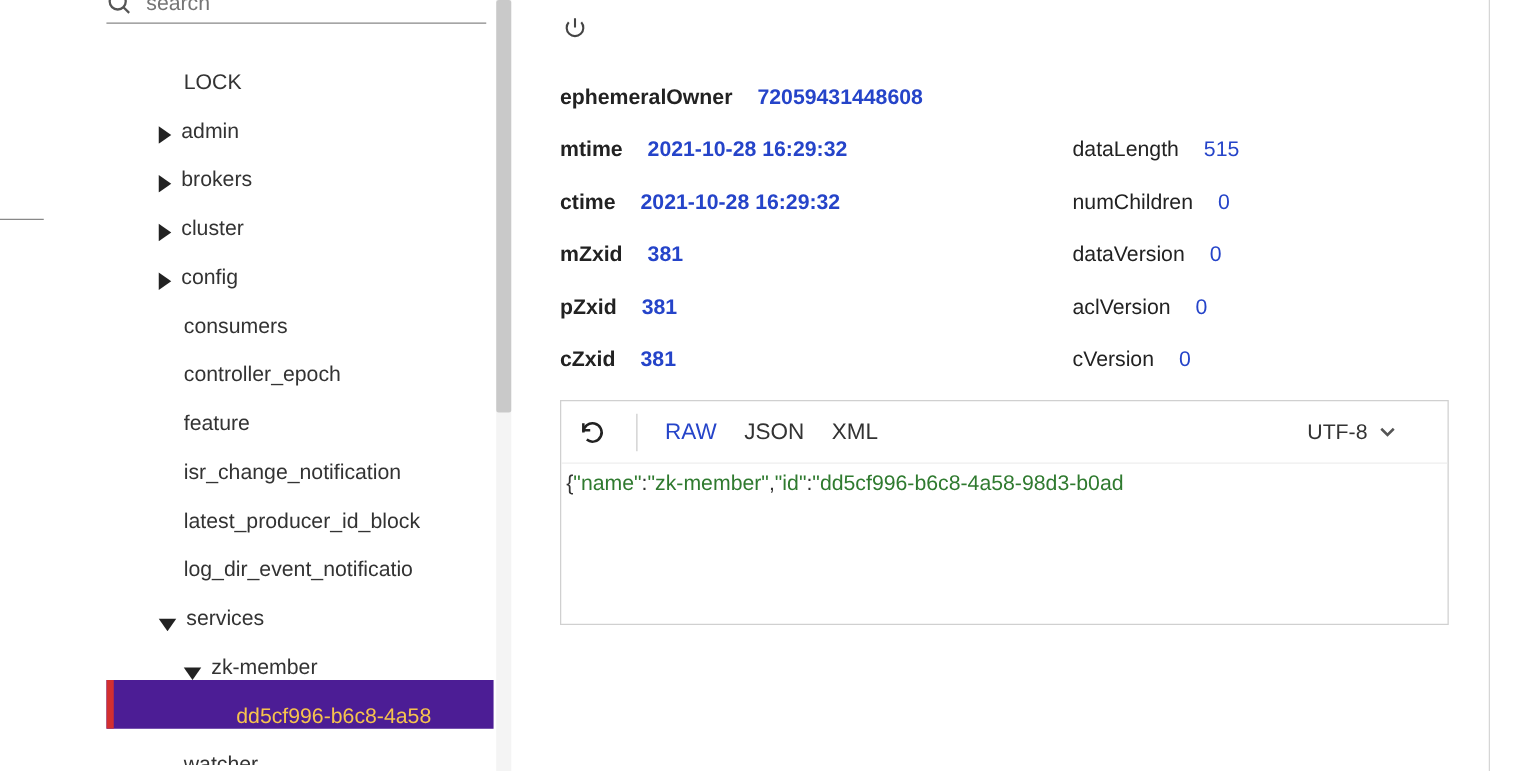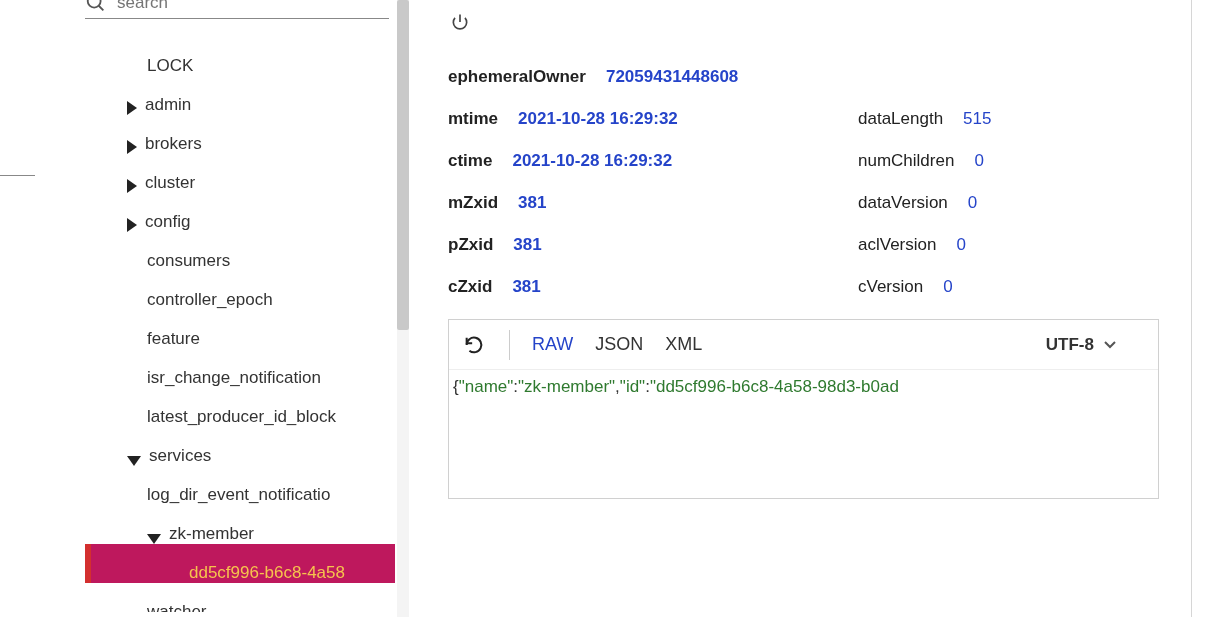--- a/index.html
+++ b/index.html
@@ -8,41 +8,41 @@
     .left-panel { position:absolute; left:85px; top:-8px; width:310px; height:620px; overflow:hidden; }
     .search-row { display:flex; align-items:center; gap:10px; border-bottom:1px solid #888; padding-bottom:4px; margin-right:6px; }
     .search-row input { border:none; outline:none; font-size:17px; flex:1; background:transparent; color:#555; }
     .tree { margin-top:18px; }
     .tree-row { display:flex; align-items:flex-end; height:39px; cursor:pointer; white-space:nowrap; overflow:hidden; }
     .ind1 .tree-label{padding-left:62px;} .ind1 .caret{margin-left:42px;} .ind2 .caret{margin-left:62px;}
     .ind3 .tree-label{padding-left:104px;}
     .caret { width:0; height:0; display:inline-block; margin-right:8px; }
     .caret.right { border-top:7px solid transparent; border-bottom:7px solid transparent; border-left:10px solid #222; }
     .caret.down { border-left:7px solid transparent; border-right:7px solid transparent; border-top:10px solid #222; }
-    .tree-row.selected { background:#be185d; color:#f6c34d; position:relative; }
+    .tree-row.selected { background:#4c1d95; color:#f6c34d; position:relative; }
     .tree-row.selected::before { content:""; position:absolute; left:0; top:0; bottom:0; width:6px; background:#d32f2f; }
     .scrollbar-track { position:absolute; left:397px; top:0; width:12px; height:617px; background:#f4f4f4; }
     .scrollbar-thumb { position:absolute; top:0; left:0; right:0; height:330px; background:#c9c9c9; border-radius:2px; }
     .right-panel { position:absolute; left:448px; top:0; right:58px; }
     .rp-outline { position:absolute; right:22px; top:0; width:4px; height:617px; border-left:1px solid #d6d6d6; }
     .path-line { color:#2544c9; font-size:20px; margin-top:12px; letter-spacing:0.2px; }
     .power-icon { display:inline-block; vertical-align:-2px; margin-left:2px; }
     .meta-grid { margin-top:32px; }
     .meta-row { display:flex; margin-bottom:22px; }
     .meta-pair { display:flex; align-items:baseline; }
     .meta-pair.colL { width:410px;font-weight:bold; }
     .meta-pair .lbl { color:#222; margin-right:20px; }
     .meta-pair .val { color:#2544c9; }
     .data-panel { border:1px solid #d0d0d0; margin-top:6px; height:180px; overflow:hidden; }
     .data-toolbar { height:50px; display:flex; align-items:center; padding:0 12px; gap:22px; border-bottom:1px solid #eee; }
     .reload-btn { width:26px; height:26px; display:flex; align-items:center; justify-content:center; cursor:pointer; }
     .vsep { width:1px; height:30px; background:#ccc; }
     .fmt { font-size:18px; font-weight:500; cursor:pointer; }
     .fmt.active { color:#2544c9; }
-    .enc-sel { margin-left:auto; margin-right:30px; display:flex; align-items:center; gap:10px; cursor:pointer;font-weight:bold; }
+    .enc-sel { margin-left:auto; margin-right:30px; display:flex; align-items:center; gap:10px; cursor:pointer; }
     .data-body { padding:6px 4px; font-family:Consolas,monospace; font-size:17px; white-space:nowrap; overflow:hidden; }
     .j-punc{color:#333;} .j-key{color:#2f7a2f;} .j-str{color:#2f7a2f;}
     svg { display:block; }
   </style>
 </head>
 <body>
 
 <div class="side-stub"></div>
 
 <div class="left-panel">
@@ -84,25 +84,25 @@
       <div class="tree-row ind1">
         <span class="tree-label">feature</span>
       </div>
       <div class="tree-row ind1">
         <span class="tree-label">isr_change_notification</span>
       </div>
       <div class="tree-row ind1">
         <span class="tree-label">latest_producer_id_block</span>
       </div>
       <div class="tree-row ind1">
+        <span class="tree-label">log_dir_event_notificatio</span>
+      </div>
+      <div class="tree-row ind1">
         <span class="caret down"></span>
         <span>services</span>
-      </div>
-      <div class="tree-row ind1">
-        <span class="tree-label">log_dir_event_notificatio</span>
       </div>
       <div class="tree-row ind2">
         <span class="caret down"></span>
         <span>zk-member</span>
       </div>
       <div class="tree-row ind3 selected">
         <span class="tree-label">dd5cf996-b6c8-4a58</span>
       </div>
       <div class="tree-row ind1">
         <span class="tree-label">watcher</span>

